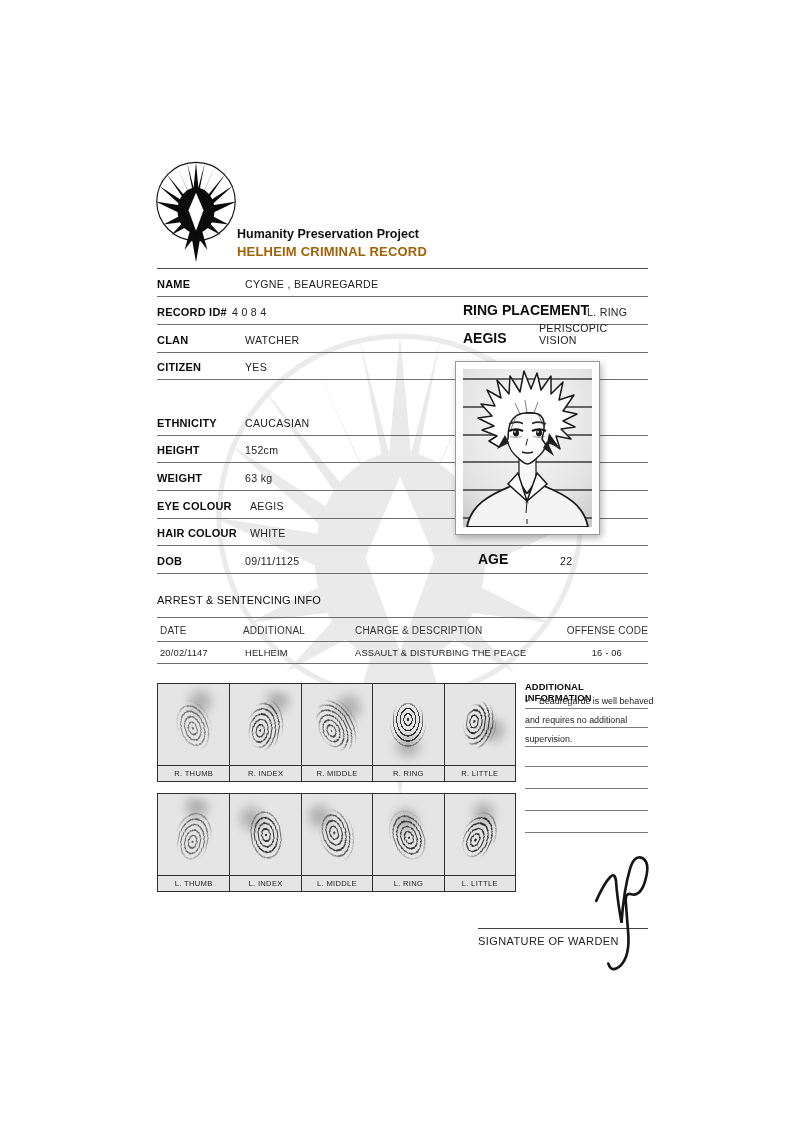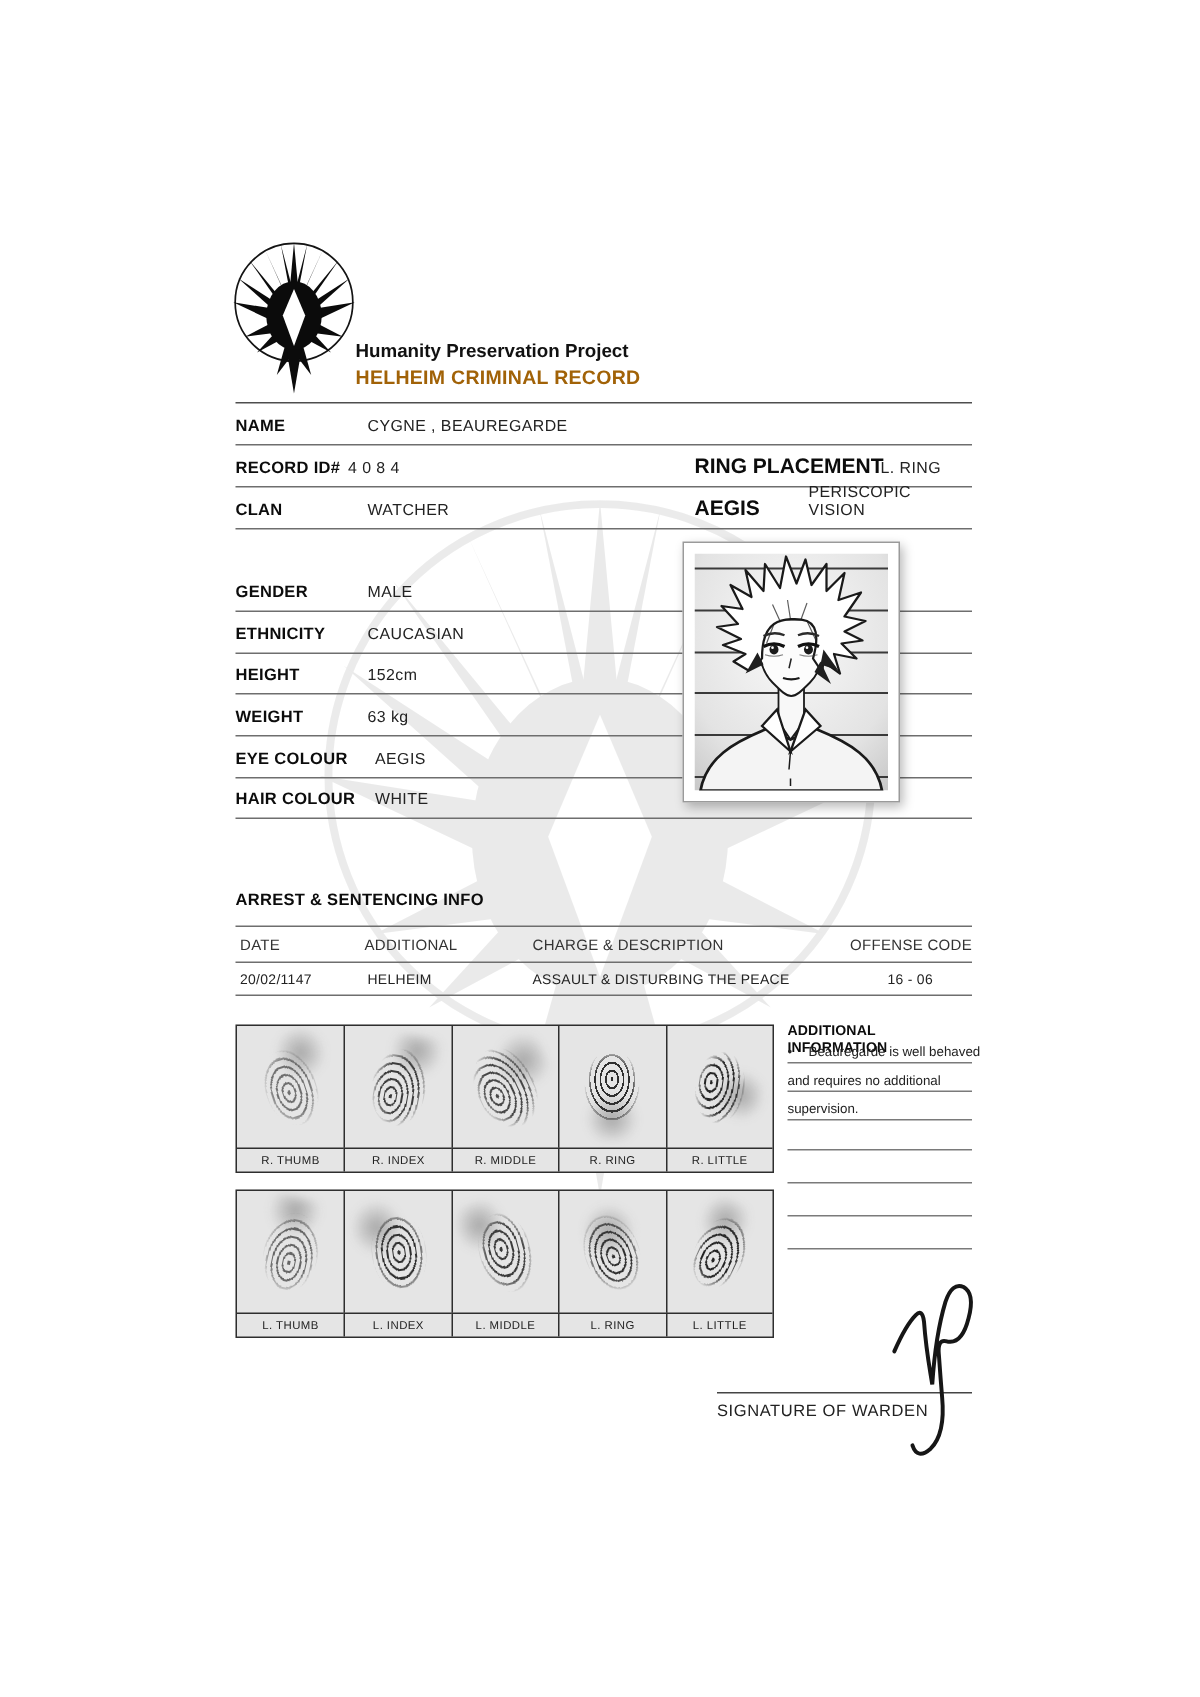--- a/index.html
+++ b/index.html
@@ -16,21 +16,21 @@
   .toprule{position:absolute;left:157px;top:268px;width:491px;border-top:1px solid #4e4e4e;}
 
   
   .frow{position:absolute;left:157px;width:491px;border-bottom:1px solid #6e6e6e;}
   .frow .lbl{position:absolute;bottom:6px;left:0;font-size:11px;font-weight:bold;color:#0c0c0c;letter-spacing:.2px;}
   .frow .val{position:absolute;bottom:6px;left:88px;font-size:10.6px;color:#222;letter-spacing:.3px;}
   .frow .lbl2{position:absolute;bottom:6px;left:306px;font-size:14px;font-weight:bold;color:#0c0c0c;}
   .frow .val2{position:absolute;bottom:6px;font-size:10.6px;color:#222;letter-spacing:.3px;}
 
   
-  .sect-heading{position:absolute;left:157px;top:594px;font-size:11px;font-weight:bold;color:#0c0c0c;letter-spacing:.2px;}
+  .sect-heading{position:absolute;left:157px;top:594px;font-size:11px;font-weight:normal;color:#0c0c0c;letter-spacing:.2px;}
   .rule{position:absolute;border-top:1px solid #6e6e6e;}
 
   .tcell{position:absolute;font-size:10px;color:#333;letter-spacing:.2px;}
   .tdata{position:absolute;font-size:9.3px;color:#222;letter-spacing:.2px;}
 
   
   .photo{position:absolute;left:455px;top:361px;width:129px;height:158px;background:#fff;
          border:1px solid #9a9a9a;padding:7px;box-shadow:2px 3px 7px rgba(0,0,0,.28);}
   .photo svg{display:block;}
 
@@ -122,43 +122,49 @@
     <span class="val" style="left:75px">4 0 8 4</span>
     <span class="lbl2">RING PLACEMENT</span>
     <span class="val2" style="left:430px">L.  RING</span>
   </div>
   <div class="frow" style="top:325px;height:27px">
     <span class="lbl">CLAN</span>
     <span class="val">WATCHER</span>
     <span class="lbl2">AEGIS</span>
     <span class="val2" style="left:382px">PERISCOPIC VISION</span>
   </div>
-  <div class="frow" style="top:380px;height:27px">
-    <span class="lbl">GENDER</span>
-    <span class="val">MALE</span>
+  <div class="frow" style="top:353px;height:26px">
+    <span class="lbl">CITIZEN</span>
+    <span class="val">YES</span>
   </div>
   <div class="frow" style="top:408px;height:27px">
     <span class="lbl">ETHNICITY</span>
     <span class="val">CAUCASIAN</span>
   </div>
   <div class="frow" style="top:436px;height:26px">
     <span class="lbl">HEIGHT</span>
     <span class="val">152cm</span>
   </div>
   <div class="frow" style="top:463px;height:27px">
     <span class="lbl">WEIGHT</span>
     <span class="val">63 kg</span>
   </div>
   <div class="frow" style="top:491px;height:27px">
     <span class="lbl">EYE COLOUR</span>
     <span class="val" style="left:93px">AEGIS</span>
   </div>
   <div class="frow" style="top:519px;height:26px">
     <span class="lbl">HAIR COLOUR</span>
     <span class="val" style="left:93px">WHITE</span>
+  </div>
+  <div class="frow" style="top:546px;height:27px">
+    <span class="lbl">DOB</span>
+    <span class="val">09/11/1125</span>
+    <span class="lbl2" style="left:321px">AGE</span>
+    <span class="val2" style="left:403px">22</span>
   </div>
 
   <div class="photo">
     <svg width="129" height="158" viewBox="0 0 129 158">
       <defs>
         <radialGradient id="pg" cx="50%" cy="35%" r="80%">
           <stop offset="0%" stop-color="#fafafa"></stop>
             <stop offset="70%" stop-color="#e3e3e3"></stop>
           <stop offset="100%" stop-color="#c9c9c9"></stop>
         </radialGradient>

